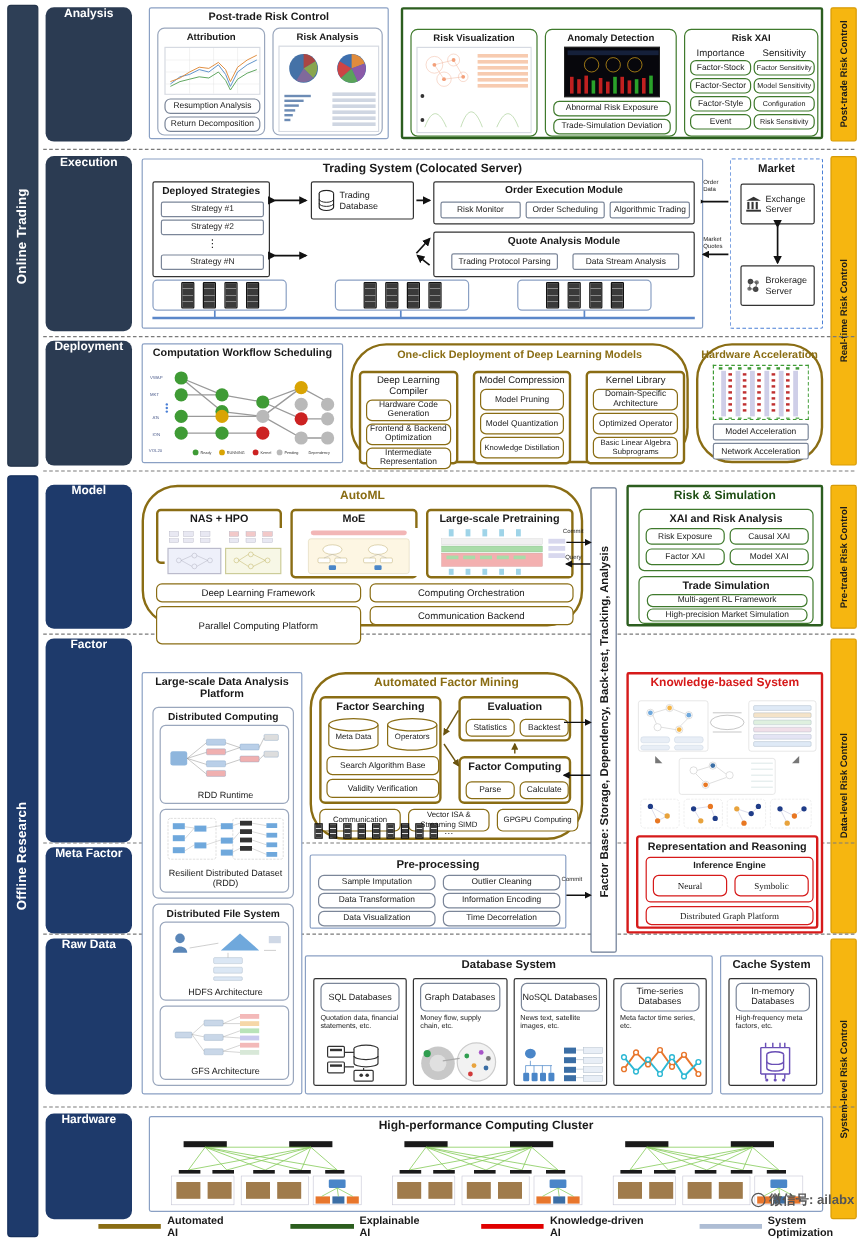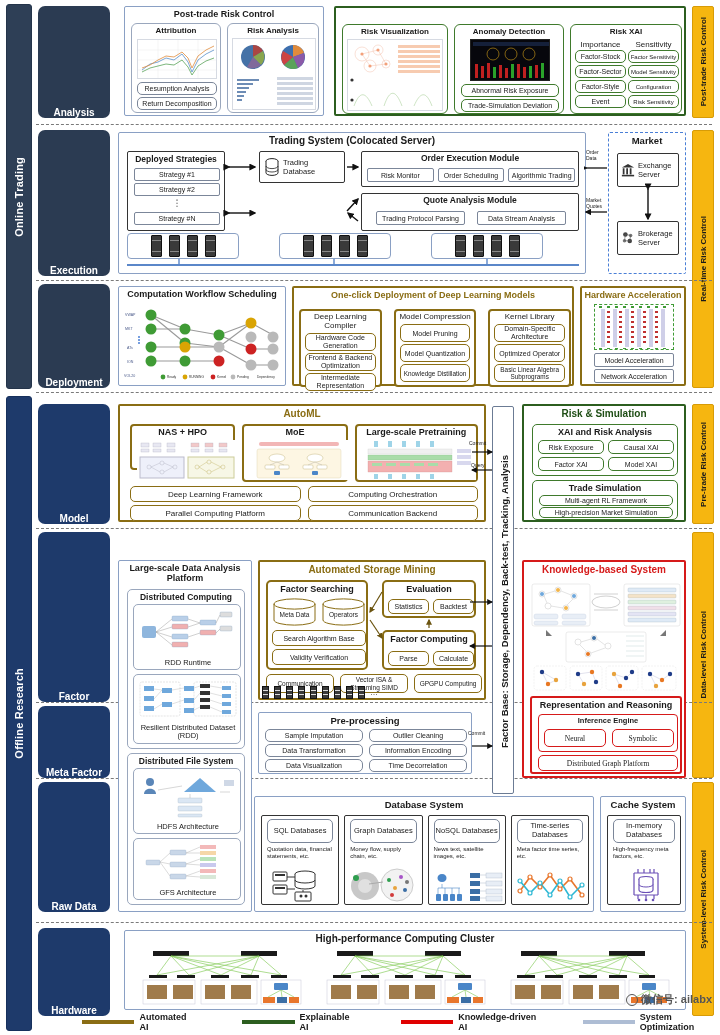--- a/index.html
+++ b/index.html
@@ -24,39 +24,39 @@
   }
   .stage-bar span { writing-mode:vertical-rl; transform:rotate(180deg); white-space:nowrap; letter-spacing:.2px;}
   .stage-online  { top:4px;  height:385px; }
   .stage-offline { top:396px; height:635px; background:#1e3a6b; border-color:#16305c;}
 
   
   .row-label {
     position:absolute; left:38px; width:72px;
     background:#2b3b52; border-radius:7px; color:#fff;
     font-weight:bold; font-size:10px;
-    display:flex; align-items:flex-end; justify-content:center; text-align:center;
+    display:flex; align-items:flex-start; justify-content:center; text-align:center;
   }
   .row-label.blue { background:#1e3a6b; }
 
   
   .risk-bar {
     position:absolute; left:692px; width:22px;
     background:#f6b610; border:1px solid #d79b07; border-radius:2px;
     color:#1a1a1a; font-weight:bold; font-size:8px;
     display:flex; align-items:center; justify-content:center;
   }
   .risk-bar span { writing-mode:vertical-rl; transform:rotate(180deg); white-space:nowrap;}
 
   
   .sep { position:absolute; border-top:1.5px dashed #7a7a7a; }
 
   
   .panel { position:absolute; border:1.6px solid #9aa7bd; border-radius:2px; background:#fff; }
-  .panel.gold   { border-color:#8a6d14; border-width:2px; }
+  .panel.gold   { border-color:#8a6d14; border-width:2px;border-radius:30px; }
   .panel.green  { border-color:#2c5e1f; border-width:2px; }
   .panel.red    { border-color:#d61a1a; border-width:2px; }
   .panel.blue   { border-color:#8aa0c4; }
   .panel.dash   { border-style:dashed; border-color:#4a7fd6; }
 
   .ptitle { text-align:center; font-weight:bold; font-size:9px; padding:2px 0 1px; color:#1a1a1a;}
   .ptitle.gold { color:#8a6d14; }
   .ptitle.green{ color:#1e4d14; }
   .ptitle.red  { color:#d61a1a; }
   .ptitle.sm   { font-size:8px; }
@@ -745,21 +745,21 @@
     </div>
     <div style="position:absolute;left:10px;top:80px;display:flex;gap:7px;width:348px">
       <div class="box gold" style="flex:1;height:16px;font-size:8px">
           <span>Deep Learning Framework</span>
         </div>
       <div class="box gold" style="flex:1;height:16px;font-size:8px">
           <span>Computing Orchestration</span>
         </div>
     </div>
     <div style="position:absolute;left:10px;top:99px;display:flex;gap:7px;width:348px">
-      <div class="box gold" style="flex:1;height:16px;font-size:8px">
+      <div class="box gold" style="flex:1;height:32px;font-size:8px">
           <span>Parallel Computing Platform</span>
         </div>
       <div class="box gold" style="flex:1;height:16px;font-size:8px">
           <span>Communication Backend</span>
         </div>
     </div>
   </div>
 
   <div class="panel" style="left:492px;top:406px;width:22px;height:388px;border-color:#6b7b94">
     <div class="vtext" style="width:22px;height:388px;display:flex;align-items:center;justify-content:center;font-size:9.5px;font-weight:bold">Factor Base: Storage, Dependency, Back-test, Tracking, Analysis</div>
@@ -907,21 +907,21 @@
           <g stroke="#999" stroke-width=".35" fill="none">
             <path d="M22 20 L32 11 M22 20 L32 22 M22 20 L32 34 M48 11 L62 5 M48 11 L62 11 M48 22 L62 17 M48 22 L62 23 M48 34 L62 29 M48 34 L62 35"></path>
           </g>
         </svg>
         <div style="position:absolute;left:0;bottom:2px;width:108px;text-align:center;font-size:7.5px">GFS Architecture</div>
       </div>
     </div>
   </div>
 
   <div class="panel gold" style="left:258px;top:560px;width:228px;height:140px">
-    <div class="ptitle gold" style="font-size:10px">Automated Storage Mining</div>
+    <div class="ptitle gold" style="font-size:10px">Automated Factor Mining</div>
 
     <div class="panel gold" style="left:6px;top:18px;width:102px;height:90px;border-radius:5px">
       <div class="ptitle sm" style="font-size:9px">Factor Searching</div>
       <div style="position:absolute;left:4px;top:16px;display:flex;gap:4px;width:94px">
         <div style="flex:1;position:relative;height:28px">
           <svg width="45" height="28" viewBox="0 0 45 28">
               <path d="M2 6 A20 5 0 0 1 43 6 V22 A20 5 0 0 1 2 22 Z" fill="#fff" stroke="#8a6d14" stroke-width="1"></path>
               <path d="M2 6 A20 5 0 0 0 43 6" fill="none" stroke="#8a6d14" stroke-width="1"></path>
             </svg>
           <div style="position:absolute;left:0;top:13px;width:45px;text-align:center;font-size:6.5px">Meta Data</div>

